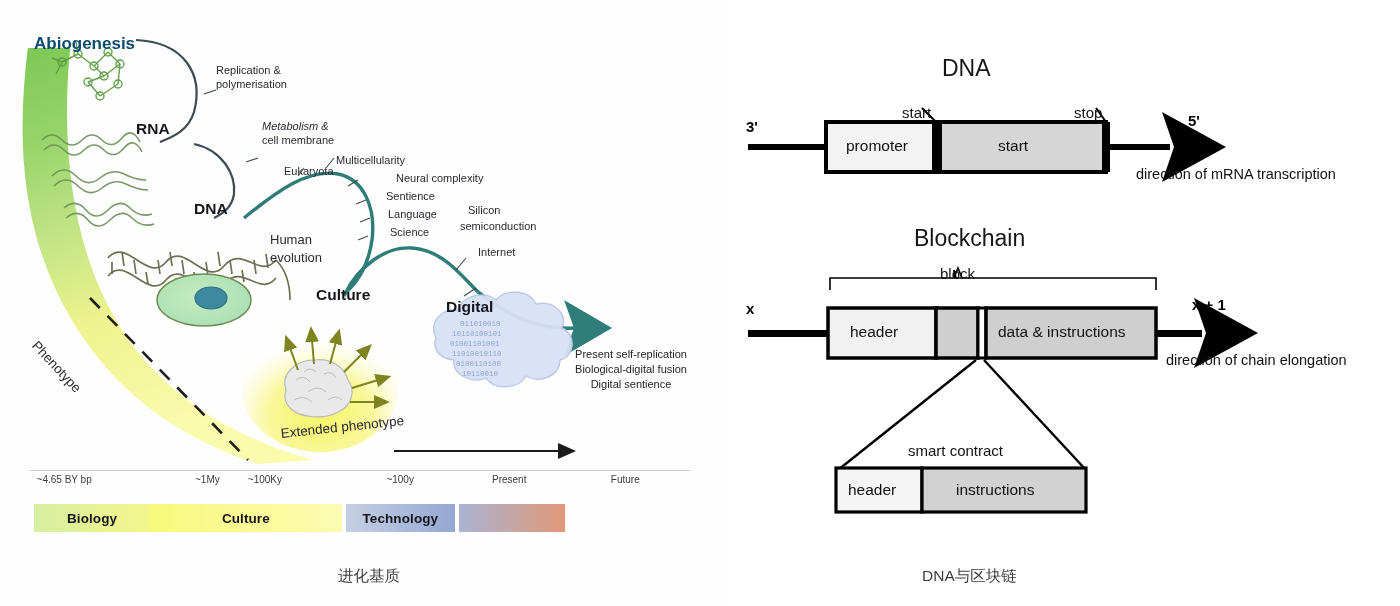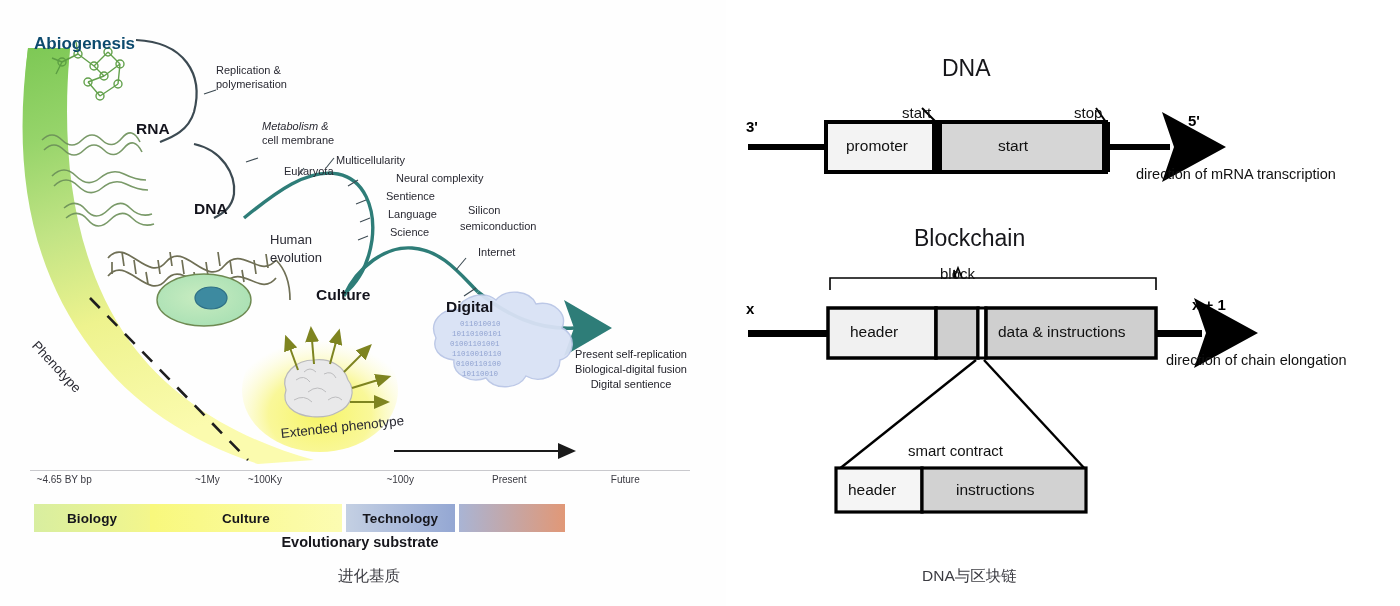--- a/index.html
+++ b/index.html
@@ -251,21 +251,20 @@
         <div id="bar">
           <div class="gap"></div>
           <div class="seg" style="width:17.6%;background:linear-gradient(90deg,#d8eea0,#f3f68c);">Biology</div>
           <div class="seg" style="width:29%;background:linear-gradient(90deg,#f8f87c,#fcfcb2);">Culture</div>
           <div class="gap"></div>
           <div class="seg" style="width:16.6%;background:linear-gradient(90deg,#c4d0e3,#94a7d3);">Technology</div>
           <div class="gap"></div>
           <div class="seg" style="width:16%;background:linear-gradient(90deg,#a9b4d4,#e19877);color:transparent;">Future</div>
         </div>
 
-        <div id="substrate-label">Evolutionary substrate</div>
       </div>
 
     </div>
 
     <div class="caption" style="left:338px;top:566px;">进化基质</div>
   </div>
 
   <div id="right-panel">
 
     <svg width="674" height="606" viewBox="0 0 674 606">

